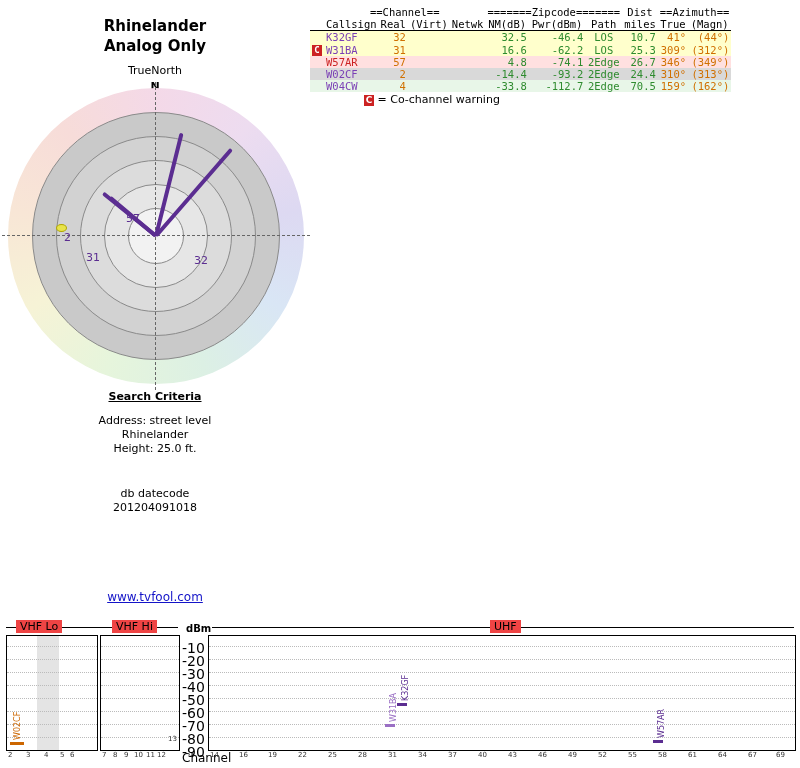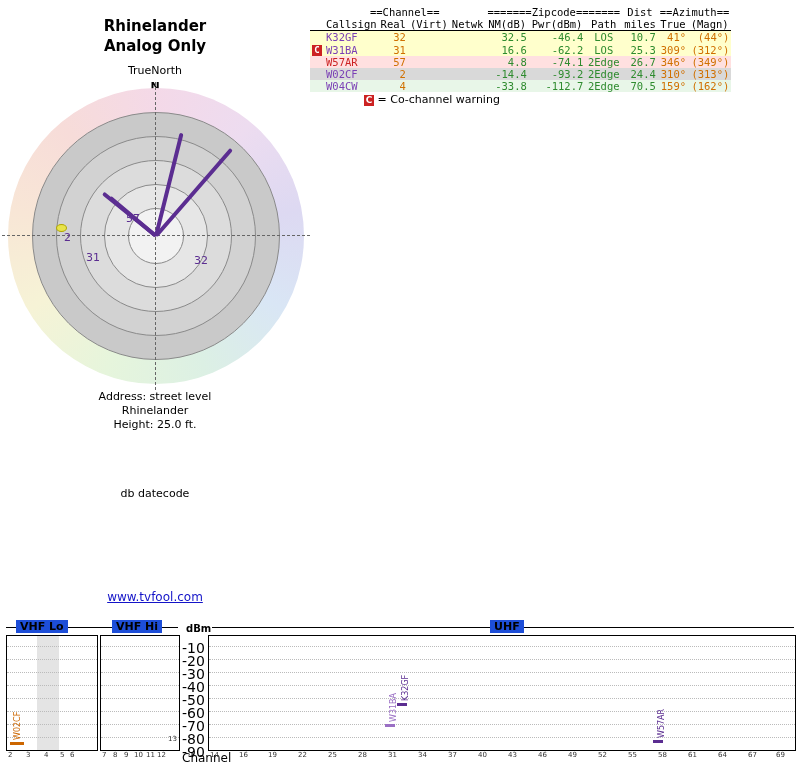--- a/index.html
+++ b/index.html
@@ -58,21 +58,21 @@
   .c-call-pur{color:#7a3fb5;}
   .c-call-red{color:#cc2222;}
   .c-green{color:#2e8b2e;}
   .c-orange{color:#d07000;}
   .cowarn{display:inline-block;width:10px;height:11px;background:#cc2222;color:#fff;
     font-size:9px;text-align:center;line-height:11px;font-weight:bold;}
   #cochannel-note{position:absolute;left:340px;top:93px;font-family:"DejaVu Sans", sans-serif;font-size:11px;padding-left:24px;}
 
   
   #spectrum{position:absolute;left:0;top:615px;width:800px;height:153px;}
-  .band-lbl{position:absolute;font-weight:bold;font-size:11px;background:#1d4ed8;padding:0 4px;}
+  .band-lbl{position:absolute;font-weight:normal;font-size:11px;background:#ef4444;padding:0 4px;}
   .hline{position:absolute;height:0;border-top:1px solid #000;}
   .plot-box{position:absolute;border:1px solid #000;background:#fff;}
   .ytick{position:absolute;font-size:14px;font-family:"DejaVu Sans", sans-serif;text-align:right;width:22px;}
   .gridline{position:absolute;height:0;border-top:1px dotted #bbb;}
   .xtick{position:absolute;font-size:7px;color:#333;}
   .sigbar{position:absolute;height:3px;}
   .vlabel{position:absolute;font-size:8px;color:#5b2d91;transform-origin:0 0;transform:rotate(-90deg);white-space:nowrap;}
   .shade{position:absolute;background:#e4e4e4;}
   #dbm-lbl{position:absolute;font-size:10px;font-weight:bold;}
   #chan-lbl{position:absolute;font-size:12px;}
@@ -103,26 +103,28 @@
   <div class="spoke" style="left:148px;top:146px;width:60px;transform:rotate(220deg);"></div>
   <div class="dot" style="left:48px;top:136px;"></div>
 
   <div class="spoke-lbl" style="left:118px;top:124px;">57</div>
   <div class="spoke-lbl" style="left:78px;top:163px;">31</div>
   <div class="spoke-lbl" style="left:186px;top:166px;">32</div>
   <div class="spoke-lbl" style="left:56px;top:143px;">2</div>
 </div>
 
 <div id="search-block">
+  <div class="hdr">Search Criteria</div>
   <div>Address: street level</div>
   <div>Rhinelander</div>
   <div>Height: 25.0 ft.</div>
 </div>
 <div id="datecode">
   <div>db datecode</div>
+  <div>201204091018</div>
 </div>
 <div id="tvfool-link">
   <a href="#">www.tvfool.com</a>
 </div>
 
 <div id="table-wrap">
   <table class="sig">
     <tbody>
         <tr>
       <td style="width:12px;"></td>

